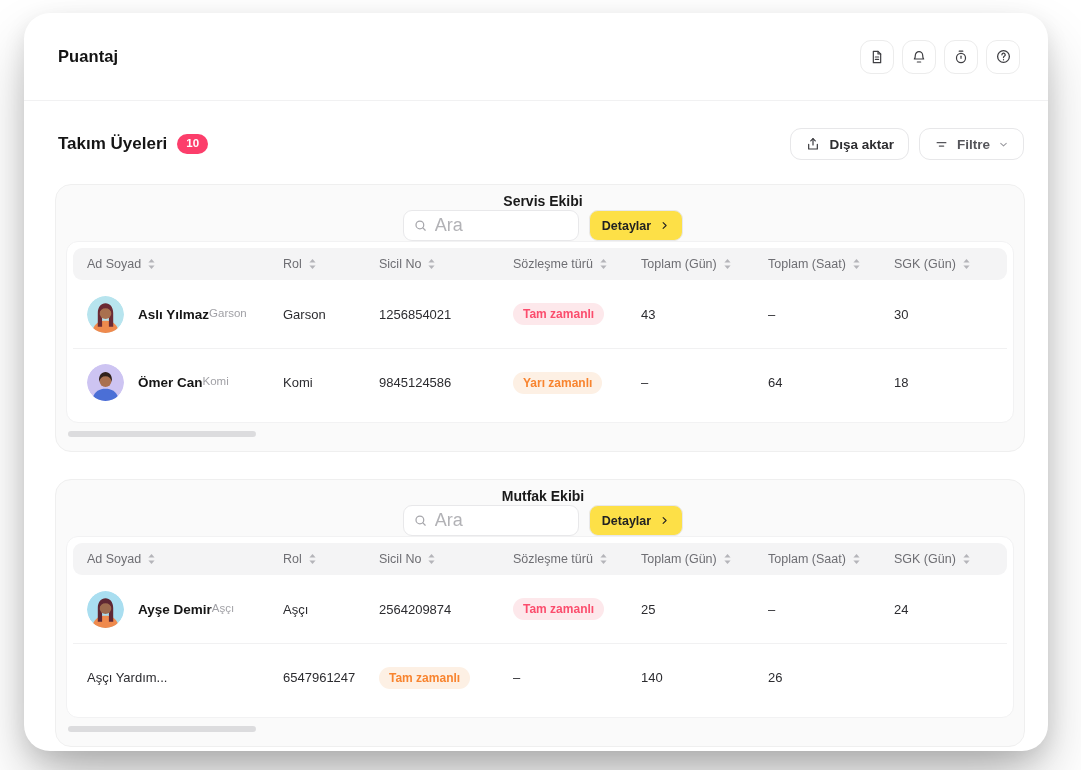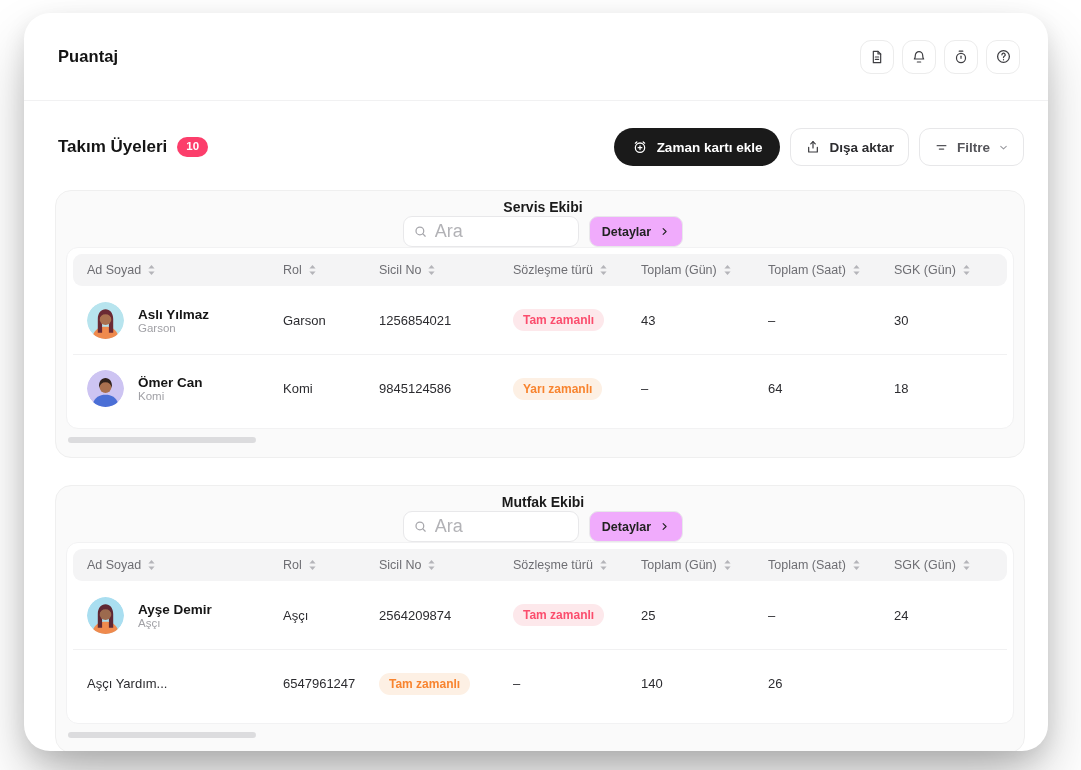--- a/index.html
+++ b/index.html
@@ -22,53 +22,53 @@
   .toolbar { display:flex; align-items:center; justify-content:space-between; margin:27px 24px 0 34px; }
   .tb-left { display:flex; align-items:center; gap:10px; }
   .tb-title { font-size:17px; font-weight:700; color:#151515; }
   .count-badge { background:var(--count_badge_bg,#fc3e6b); color:#fff; font-size:11.5px; font-weight:700;
     border-radius:11px; padding:3px 9px; line-height:1.2; }
   .tb-right { display:flex; align-items:center; gap:10px; }
   .btn-dark { display:flex; align-items:center; gap:9px; background:var(--dark_button_bg,#1a1a1a); color:#fff;
     border:none; height:38px; padding:0 18px; border-radius:19px; font-size:13.5px; font-weight:600;
     font-family:inherit; cursor:pointer; }
   .btn-light { display:flex; align-items:center; gap:8px; background:#fff; color:#2d2d30;
-    border:1px solid #e7e7e9; height:38px; padding:0 14px; border-radius:11px; font-size:13.5px; font-weight:600;
+    border:1px solid #e7e7e9; height:32px; padding:0 14px; border-radius:11px; font-size:13.5px; font-weight:600;
     font-family:inherit; cursor:pointer; }
   .btn-light.filter { color:#55555a; }
 
   
   .card { margin:24px 23px 0 31px; background:#fafafa; border:1px solid #efefef; border-radius:16px;
     padding:8px 10px 8px 10px; }
   .card + .card { margin-top:27px; }
   .card-header { height:48px; display:flex; align-items:center; justify-content:space-between; padding:0 4px 0 10px;flex-direction:column; }
   .card-title { font-size:14px; font-weight:700; color:#1a1a1a; }
   .card-hdr-right { display:flex; align-items:center; gap:10px; }
   .search-box { position:relative; }
   .search-box input { width:176px; height:31px; border:1px solid #e8e8ea; border-radius:9px; background:#fff;
     padding:0 10px 0 31px; font-size:18px; font-family:inherit; color:#333; outline:none; }
   .search-box input::placeholder { color:#b2b2b6; }
   .search-box svg { position:absolute; left:10px; top:8px; }
-  .btn-details { display:flex; align-items:center; gap:8px; height:31px; background:#f0abfc; border:1px solid #e8e8ea;
+  .btn-details { display:flex; align-items:center; gap:8px; height:31px; background:#fde047; border:1px solid #e8e8ea;
     border-radius:9px; padding:0 12px; font-size:12.5px; font-weight:600; color:#222; font-family:inherit; cursor:pointer; }
 
   .panel { background:#fff; border:1px solid #f2f2f3; border-radius:12px; padding:6px; }
   .thead { display:grid; grid-template-columns:196px 96px 134px 128px 127px 126px 1fr;
     background:#f4f4f5; border-radius:9px; height:32px; align-items:center; padding-left:14px; }
   .th { display:flex; align-items:center; gap:6px; font-size:12.5px; color:#6e6e73; cursor:pointer; }
   .sort { flex:0 0 auto; }
 
   .trow { display:grid; grid-template-columns:196px 96px 134px 128px 127px 126px 1fr; align-items:center;
     height:68px; padding-left:14px; cursor:pointer; }
   .trow + .trow { border-top:1px solid #f1f1f2; }
   .cell { font-size:13px; color:#2c2c30; }
   .name-cell { display:flex; align-items:center; gap:14px; }
   .avatar { display:block; width:37px; height:37px; border-radius:50%; overflow:hidden; flex:0 0 auto; }
   .avatar svg { display:block; }
-  .nm { display:flex; flex-direction:column; gap:0; }
+  .nm { display:flex; flex-direction:row; gap:0;text-align:center; }
   .n1 { font-size:13.5px; font-weight:700; color:#161616; }
   .n2 { font-size:11.5px; color:#a1a1a6; }
 
   .badge { display:inline-block; font-size:12px; font-weight:600; padding:4px 10px; border-radius:11px; }
   .badge[data-variant="pink"] { background:var(--badge_pink_bg,#fde8eb); color:var(--badge_pink_text,#fb4d6d); }
   .badge[data-variant="orange"] { background:var(--badge_orange_bg,#fdf0e4); color:var(--badge_orange_text,#f8842f); }
 
   .hscroll { height:20px; padding:8px 0 0 2px; }
   .hthumb { width:188px; height:6px; border-radius:3px; background:#dcdcde; }
 </style>
@@ -109,28 +109,20 @@
       </div>
     </div>
   </div>
 
   <div class="toolbar">
     <div class="tb-left">
       <span class="tb-title">Takım Üyeleri</span>
       <span class="count-badge">10</span>
     </div>
     <div class="tb-right">
-      <button class="btn-dark">
-        <svg width="16" height="16" viewBox="0 0 24 24" fill="none" stroke="#fff" stroke-width="1.9" stroke-linecap="round" stroke-linejoin="round">
-            <circle cx="12" cy="13" r="7"></circle>
-            <path d="M12 10.2v5.6M9.2 13h5.6"></path>
-            <path d="M5 6.3 7.2 4.4M19 6.3 16.8 4.4"></path>
-          </svg>
-        <span>Zaman kartı ekle</span>
-      </button>
       <button class="btn-light">
         <svg width="16" height="16" viewBox="0 0 24 24" fill="none" stroke="#3a3a3e" stroke-width="1.8" stroke-linecap="round" stroke-linejoin="round">
             <path d="M12 13.5V4"></path>
             <path d="M8.6 7.4 12 4l3.4 3.4"></path>
             <path d="M5.5 12.5v7h13v-7"></path>
           </svg>
         <span>Dışa aktar</span>
       </button>
       <button class="btn-light filter">
         <svg width="15" height="15" viewBox="0 0 24 24" fill="none" stroke="#55555a" stroke-width="1.9" stroke-linecap="round">

